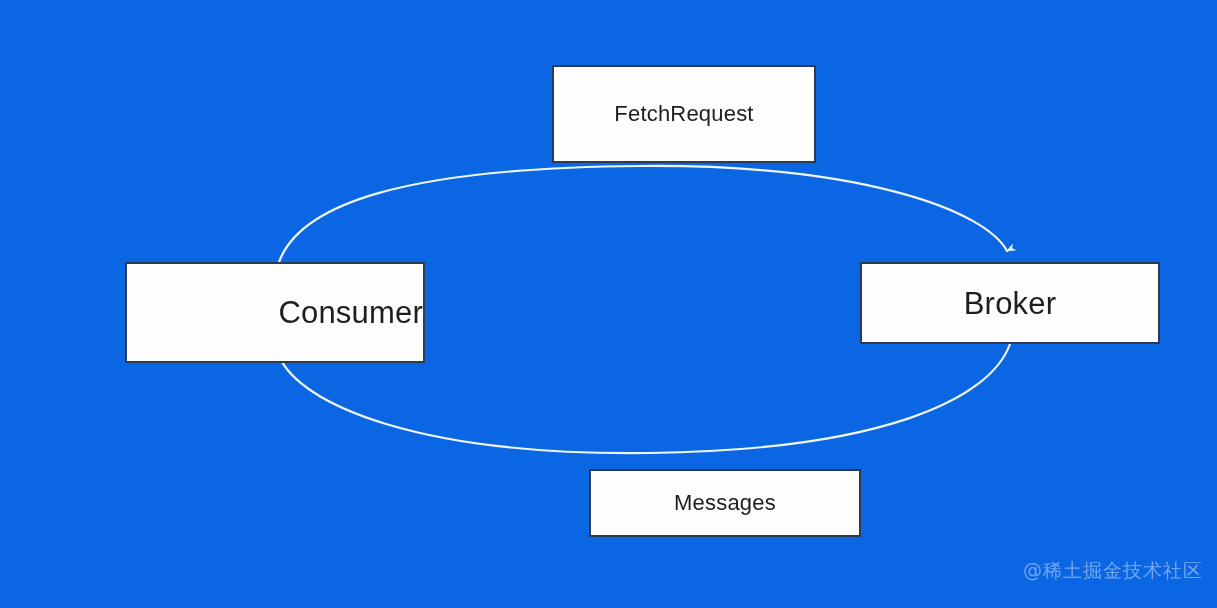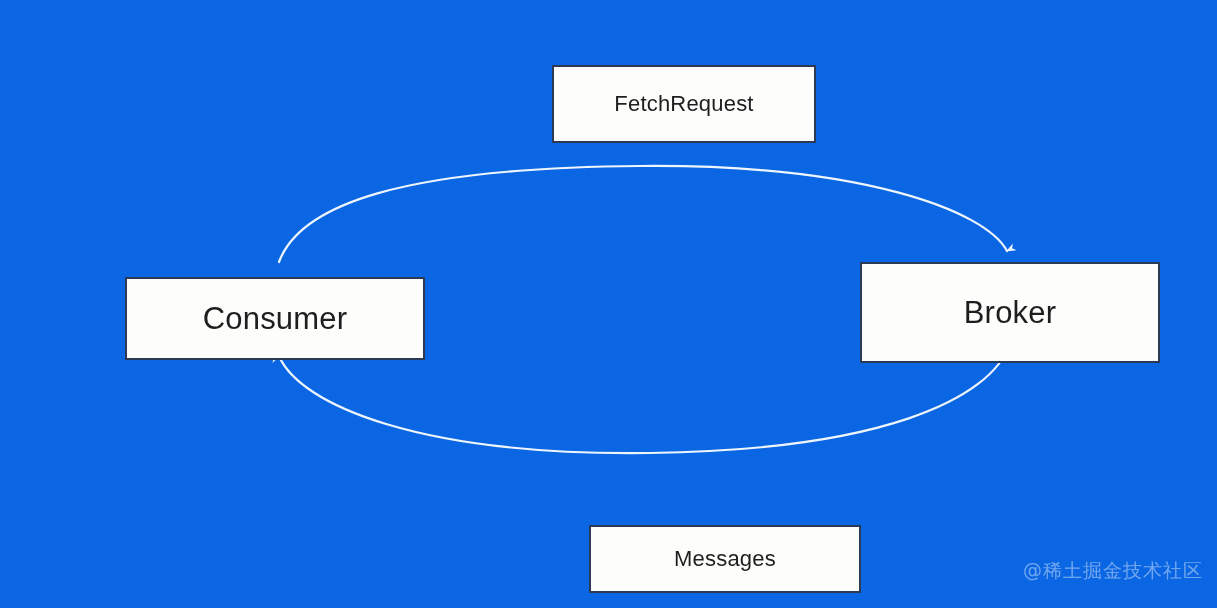--- a/index.html
+++ b/index.html
@@ -37,39 +37,40 @@
     z-index: 5;
   }
   .node-label {
     color: #1e1e1e;
     letter-spacing: 0.2px;
     white-space: nowrap;
     line-height: 1;
   }
   #node-consumer {
     left: 125px;
-    top: 277px;
+    top: 262px;
     width: 300px;
-    height: 83px;
+    height: 101px;
+    justify-content: flex-end;
   }
   #node-broker {
     left: 860px;
     top: 262px;
     width: 300px;
-    height: 101px;
+    height: 82px;
   }
   #node-fetchrequest {
     left: 552px;
     top: 65px;
     width: 264px;
-    height: 78px;
+    height: 98px;
   }
   #node-messages {
     left: 589px;
-    top: 525px;
+    top: 469px;
     width: 272px;
     height: 68px;
   }
   #node-consumer .node-label,
   #node-broker .node-label {
     font-size: 31px;
   }
   #node-fetchrequest .node-label,
   #node-messages .node-label {
     font-size: 22px;

